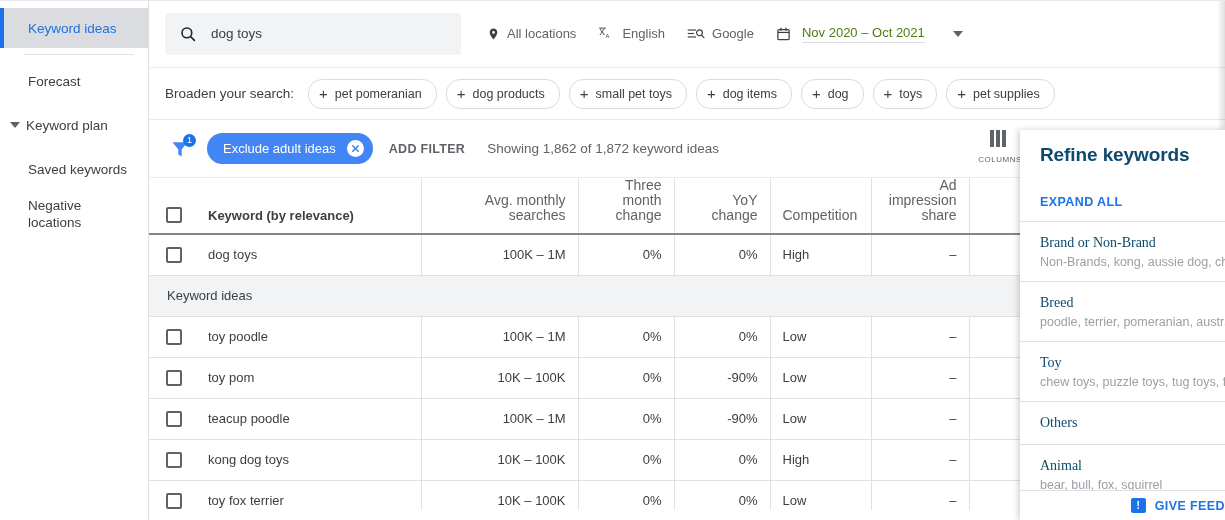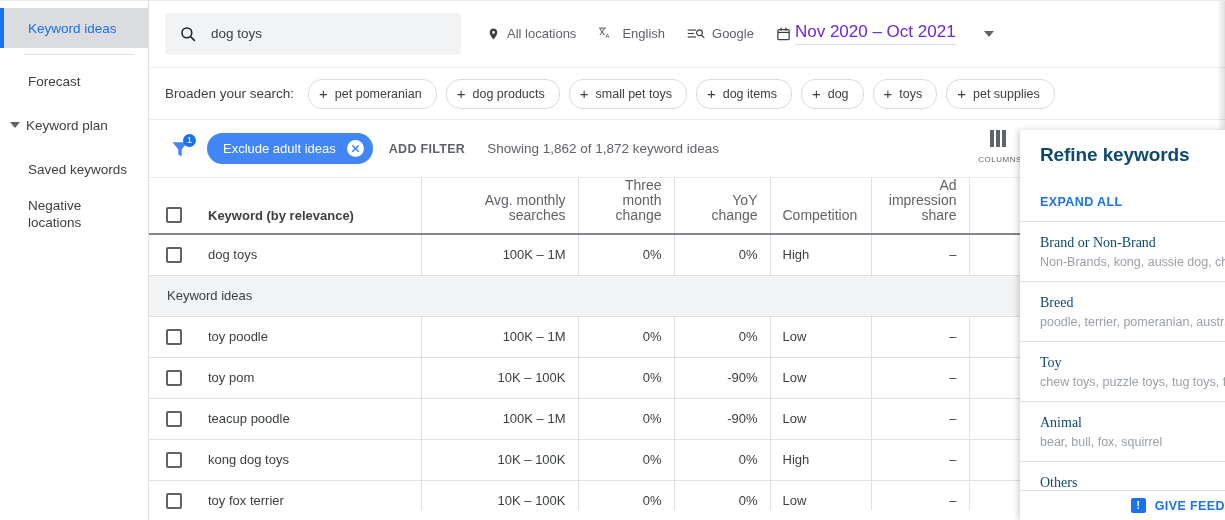--- a/index.html
+++ b/index.html
@@ -128,23 +128,23 @@
     cursor: pointer;
     white-space: nowrap;
   }
   .ctrl .lbl { margin-left: 7px; }
   .date-ctrl {
     display: flex;
     align-items: center;
     cursor: pointer;
   }
   .date-ctrl .dtext {
-    margin-left: 4px;
-    font-size: 17px;
-    color: #6d28d9;
+    margin-left: 11px;
+    font-size: 13px;
+    color: #4d7c0f;
     border-bottom: 1px solid #dadce0;
     padding-bottom: 2px;
   }
   .date-arrow {
     width: 0; height: 0;
     border-left: 5px solid transparent;
     border-right: 5px solid transparent;
     border-top: 6px solid #5f6368;
     margin-left: 28px;
   }
@@ -769,26 +769,26 @@
     </div>
     <div class="refine-item">
       <div class="rt">Breed</div>
       <div class="rs">poodle, terrier, pomeranian, australi</div>
     </div>
     <div class="refine-item">
       <div class="rt">Toy</div>
       <div class="rs">chew toys, puzzle toys, tug toys, fet</div>
     </div>
     <div class="refine-item">
+      <div class="rt">Others</div>
+      <div class="rs"></div>
+    </div>
+    <div class="refine-item">
       <div class="rt">Animal</div>
       <div class="rs">bear, bull, fox, squirrel</div>
-    </div>
-    <div class="refine-item">
-      <div class="rt">Others</div>
-      <div class="rs"></div>
     </div>
   </aside>
 
   <div class="feedback-bar">
     <div class="fb-btn">
       <span class="fb-icon">!</span>
       <span class="fb-text">GIVE FEED</span>
     </div>
   </div>
 </div>

